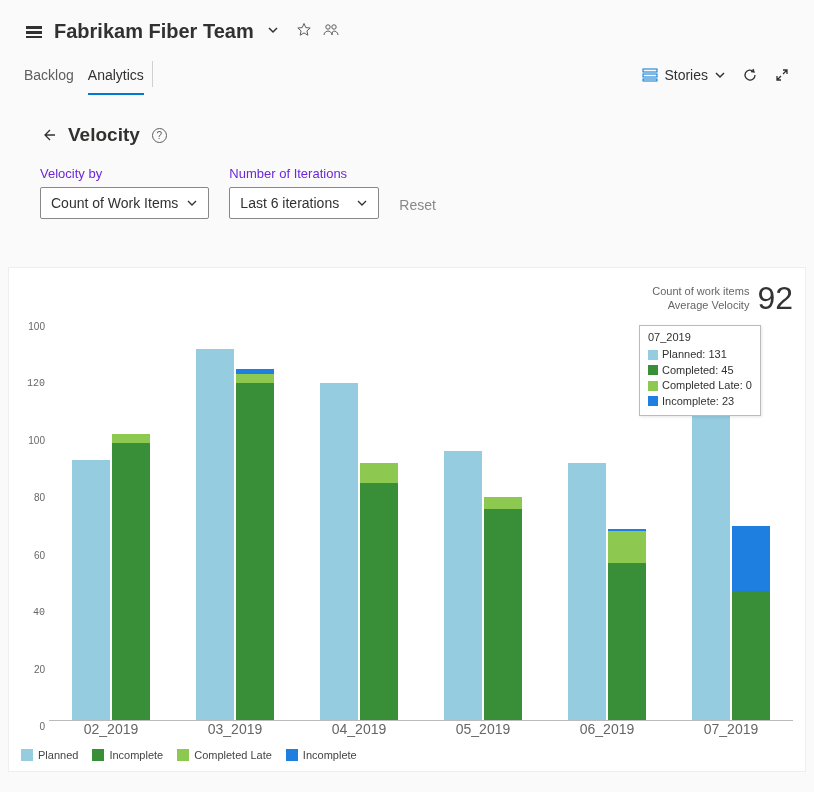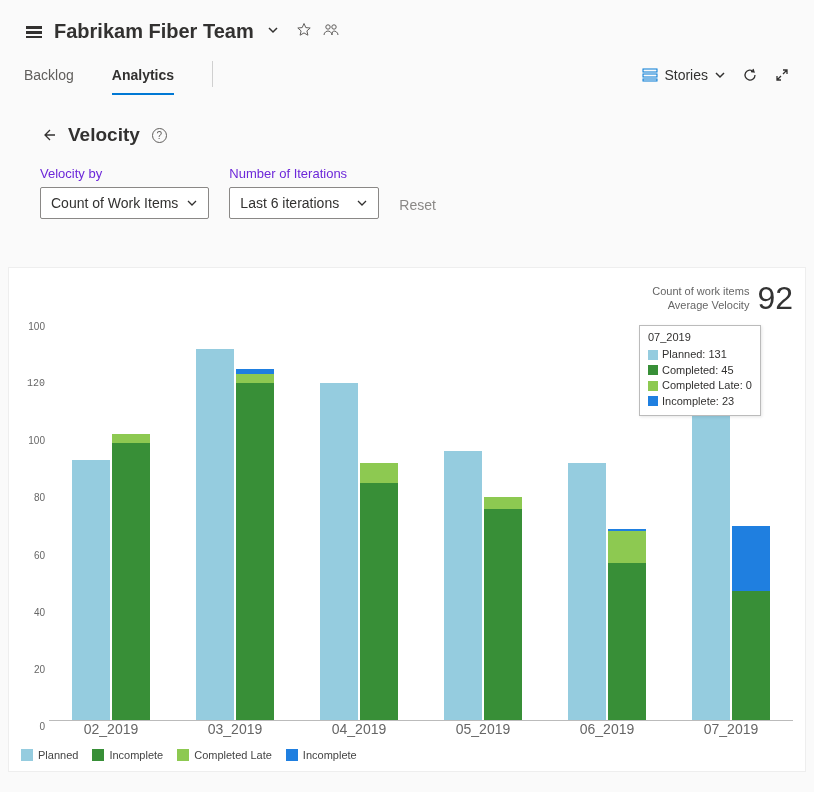--- a/index.html
+++ b/index.html
@@ -27,35 +27,36 @@
   .star-icon, .people-icon { color: #605e5c; }
   .tab-row {
     display: flex;
     align-items: center;
     justify-content: space-between;
     margin-top: 18px;
     border-bottom: 1px solid transparent;
   }
   .tabs {
     display: flex;
-    gap: 38px;
+    gap: 8px;
     align-items: flex-end;
     position: relative;
   }
   .tab {
     font-size: 14px;
     color: #605e5c;
     padding-bottom: 10px;
     cursor: pointer;
     border-bottom: 2px solid transparent;
   }
   .tab.active {
     color: #323130;
-    font-weight: 700;
+    font-weight: 400;
     border-bottom: 2px solid #0078d4;
+    margin-left: 6px;
   }
   .vline {
     width: 1px;
     height: 26px;
     background: #d0d0d0;
     margin-bottom: 8px;
   }
   .right-controls {
     display: flex;
     align-items: center;
@@ -334,21 +335,21 @@
       <div>Count of work items</div>
       <div>Average Velocity</div>
     </div>
     <div class="avg-number">92</div>
   </div>
 
   <div class="plot-wrap">
     <div class="y-axis" id="y-axis">
         <div class="y-tick" style="bottom: -5px;">0</div>
         <div class="y-tick" style="bottom: 52.1429px;">20</div>
-        <div class="y-tick" style="bottom: 109.286px;">40</div>
+        <div class="y-tick" style="bottom: 109.286px; font-family: Liberation Mono, monospace;">40</div>
         <div class="y-tick" style="bottom: 166.429px;">60</div>
         <div class="y-tick" style="bottom: 223.571px;">80</div>
         <div class="y-tick" style="bottom: 280.714px;">100</div>
         <div class="y-tick" style="bottom: 337.857px; font-family: Liberation Mono, monospace;">120</div>
         <div class="y-tick" style="bottom: 395px;">100</div>
       </div>
     <div class="plot" id="plot">
       <div class="groups" id="groups">
           <div class="group">
             <div class="bar bar-planned" style="height: 260px;"></div>

